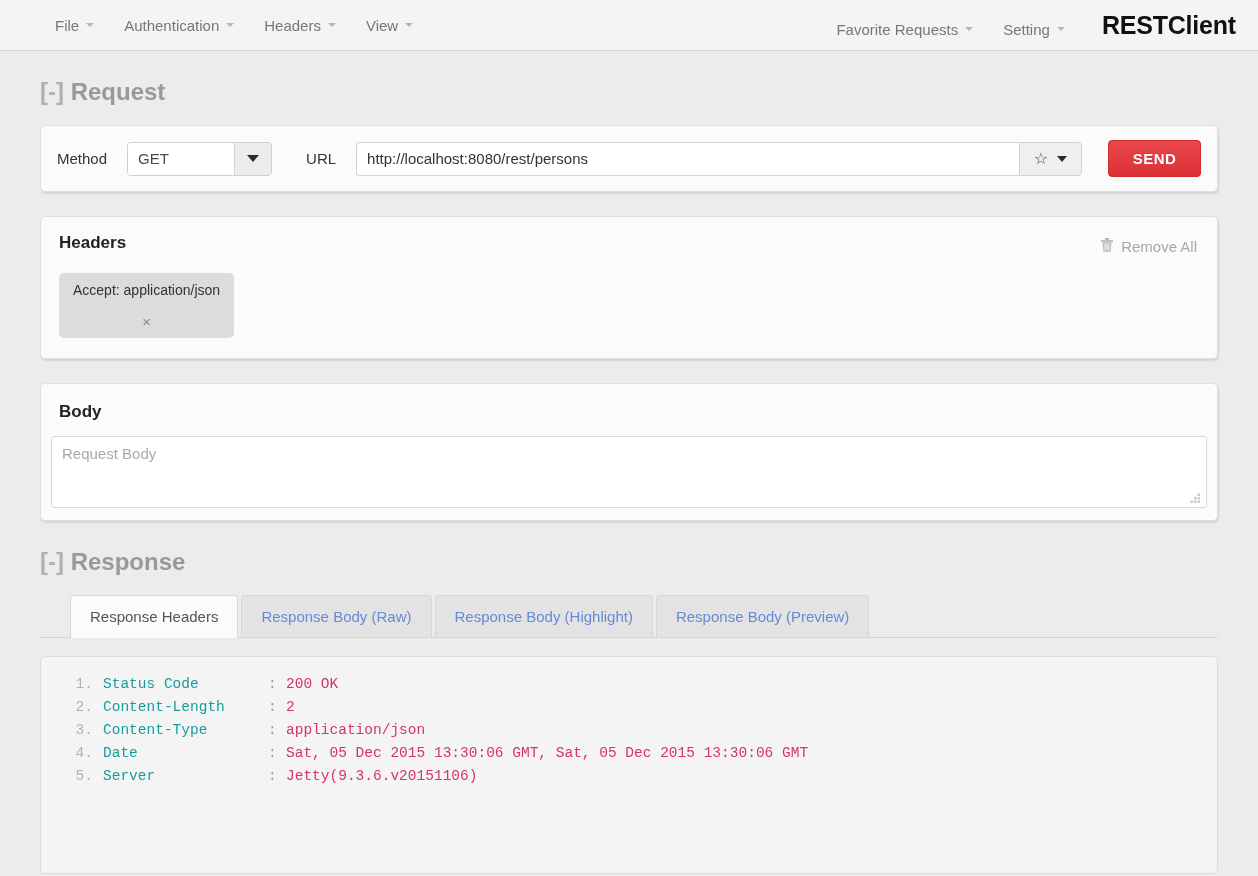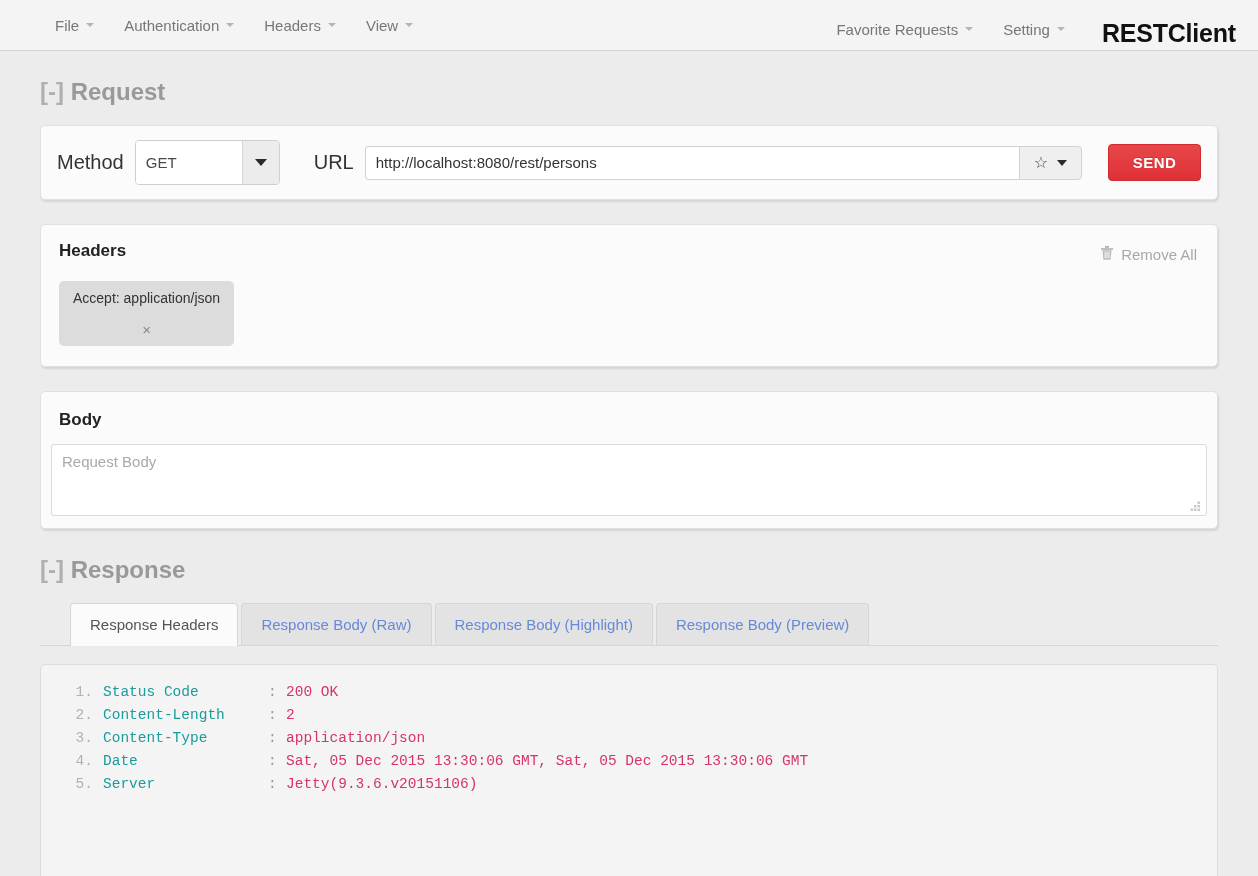--- a/index.html
+++ b/index.html
@@ -15,21 +15,21 @@
   .navbar {
     height: 51px;
     background: #f4f4f4;
     border-bottom: 1px solid #d6d2d8;
     display: flex;
     align-items: center;
     padding: 0 22px 0 40px;
     position: relative;
   }
   .nav-left { display: flex; align-items: center; gap: 0px; }
-  .nav-right { display: flex; align-items: flex-end; margin-left: auto; margin-top: 8px; }
+  .nav-right { display: flex; align-items: flex-start; margin-left: auto; margin-top: 8px; }
   .nav-item {
     display: flex; align-items: center;
     color: #777777;
     font-size: 15px;
     padding: 10px 15px;
     cursor: pointer;
     white-space: nowrap;
   }
   .caret {
     display: inline-block;
@@ -71,29 +71,29 @@
   }
 
   
   .req-row {
     display: flex;
     align-items: center;
     padding: 14px 16px;
     margin-bottom: 24px;
   }
   .field-label {
-    font-size: 20px;
+    font-size: 15px;
     color: #333;
-    margin-right: 11px;
+    margin-right: 20px;
     white-space: nowrap;
   }
   .method-select {
     display: flex;
     width: 145px;
-    height: 45px;
+    height: 34px;
     border: 1px solid #cfcfcf;
     border-radius: 4px;
     overflow: hidden;
     background: #fff;
     cursor: pointer;
   }
   .method-select .value {
     flex: 1;
     display: flex; align-items: center;
     padding-left: 10px;

